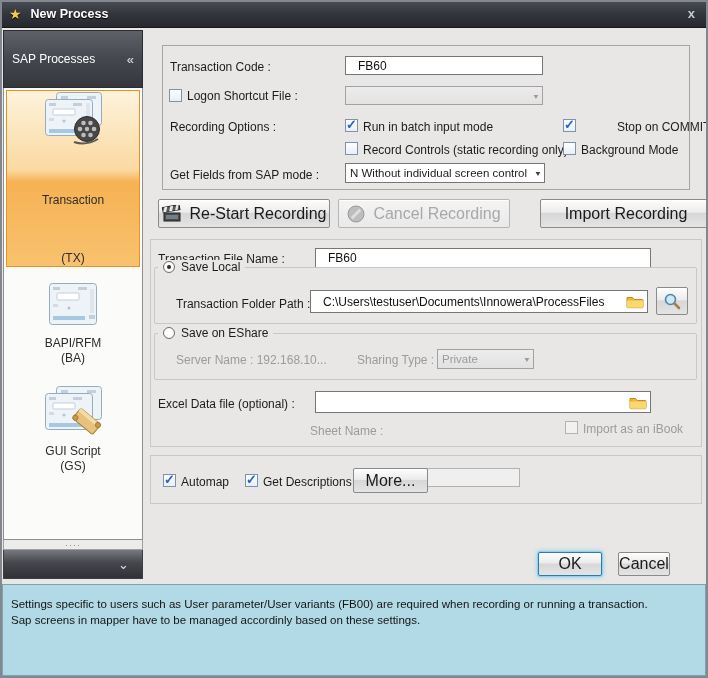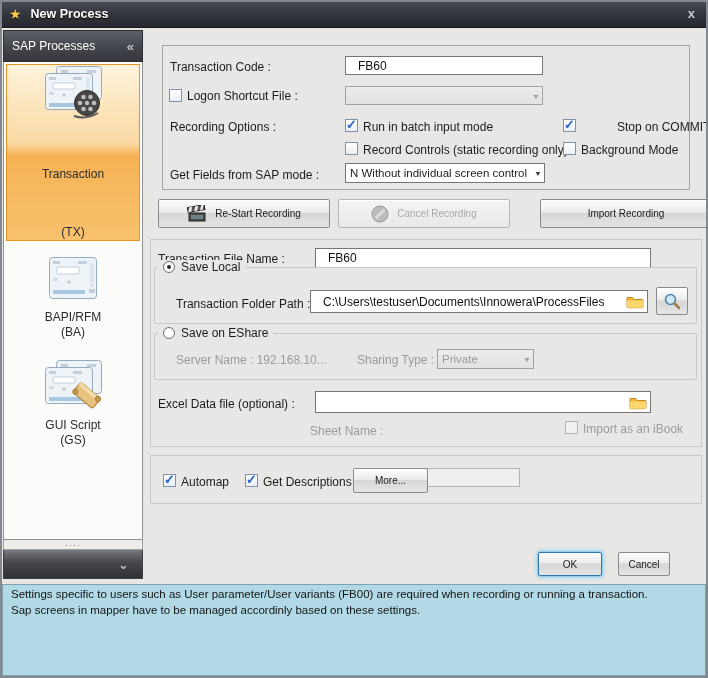--- a/index.html
+++ b/index.html
@@ -15,21 +15,21 @@
     background:linear-gradient(#4b4e56,#34373e 48%,#26282e);
     display:flex;align-items:center;padding:0 9px;gap:9px;
     border-bottom:1px solid #17181c;
   }
   .titlebar .star{color:#f7c948;font-size:14px;text-shadow:0 1px 1px #000;}
   .titlebar .title{color:#fff;font-weight:bold;font-size:12.5px;text-shadow:0 1px 1px #000;}
   .titlebar .close{margin-left:auto;color:#c6cad1;font-weight:bold;font-size:13px;cursor:default;padding:0 4px;}
   
   .sidebar{position:absolute;left:3px;top:30px;width:140px;height:549px;display:flex;flex-direction:column;z-index:10;}
   .side-header{
-    height:22px;flex:0 0 22px;display:flex;align-items:center;padding:4px 8px;
+    height:22px;flex:0 0 22px;display:flex;align-items:center;padding:17px 8px;
     background:linear-gradient(#5e6168,#44474d 50%,#35373d);
     color:#fff;font-size:12px;border:1px solid #2b2d31;
   }
   .side-header .collapse{margin-left:auto;font-size:13px;color:#e4e6ea;}
   .side-list{
     flex:1 1 auto;background:#fbfbfa;border:1px solid #8f8f8f;border-top:none;
     padding:2px;display:flex;flex-direction:column;gap:1px;overflow:hidden;
   }
   .side-item{
     flex:0 0 105px;display:flex;flex-direction:column;align-items:center;justify-content:center;
@@ -81,34 +81,34 @@
     position:absolute;width:12px;height:12px;border-radius:50%;box-sizing:border-box;
     border:1px solid #6f6f6f;background:radial-gradient(#fff 55%,#dcdcdc);
   }
   .radio.selected::after{
     content:"";position:absolute;left:3px;top:3px;width:4px;height:4px;border-radius:50%;background:#2b2b2b;
   }
   .btn{
     position:absolute;box-sizing:border-box;border:1px solid #8a8a8a;border-radius:2px;
     background:linear-gradient(#fdfdfd,#ececec 45%,#d7d7d7 50%,#e4e4e4);
     display:flex;align-items:center;justify-content:center;gap:8px;
-    font-family:"Liberation Sans",sans-serif;font-size:10px;color:#1a1a1a;cursor:default;
+    font-family:"Liberation Sans",sans-serif;font-size:16px;color:#1a1a1a;cursor:default;
     box-shadow:0 1px 0 #fff inset;
   }
   .btn.disabled{color:#a8a8a8;border-color:#b5b5b5;background:linear-gradient(#f4f4f4,#e9e9e9);}
   .btn.ok-default{border:1px solid #2e7bab;box-shadow:0 0 0 1px #8ed0ef,0 0 5px 1px #8ed0ef;}
   .panel{position:absolute;box-sizing:border-box;border:1px solid #cbc9c6;background:transparent;}
   .groupbox{position:absolute;box-sizing:border-box;border:1px solid #c9c7c4;border-radius:2px;}
   .legend{position:absolute;background:#e9e7e5;padding:0 5px;display:flex;align-items:center;gap:6px;white-space:nowrap;}
   .boxA{position:absolute;left:162px;top:45px;width:528px;height:145px;border:1px solid #a7a5a2;box-sizing:border-box;}
   .icon-abs{position:absolute;}
   
   .footer{
     position:absolute;left:2px;top:584px;width:704px;height:92px;box-sizing:border-box;
-    background:#b2d9e6;border:1px solid #7fa2b0;padding:1px 8px;
+    background:#b2d9e6;border:1px solid #7fa2b0;padding:11px 8px;
     font-size:11.5px;line-height:16px;color:#141414;z-index:20;
   }
 </style>
 </head>
 <body>
 
 <div class="frame"></div>
 
 <div class="titlebar">
   <span class="star">★</span>

